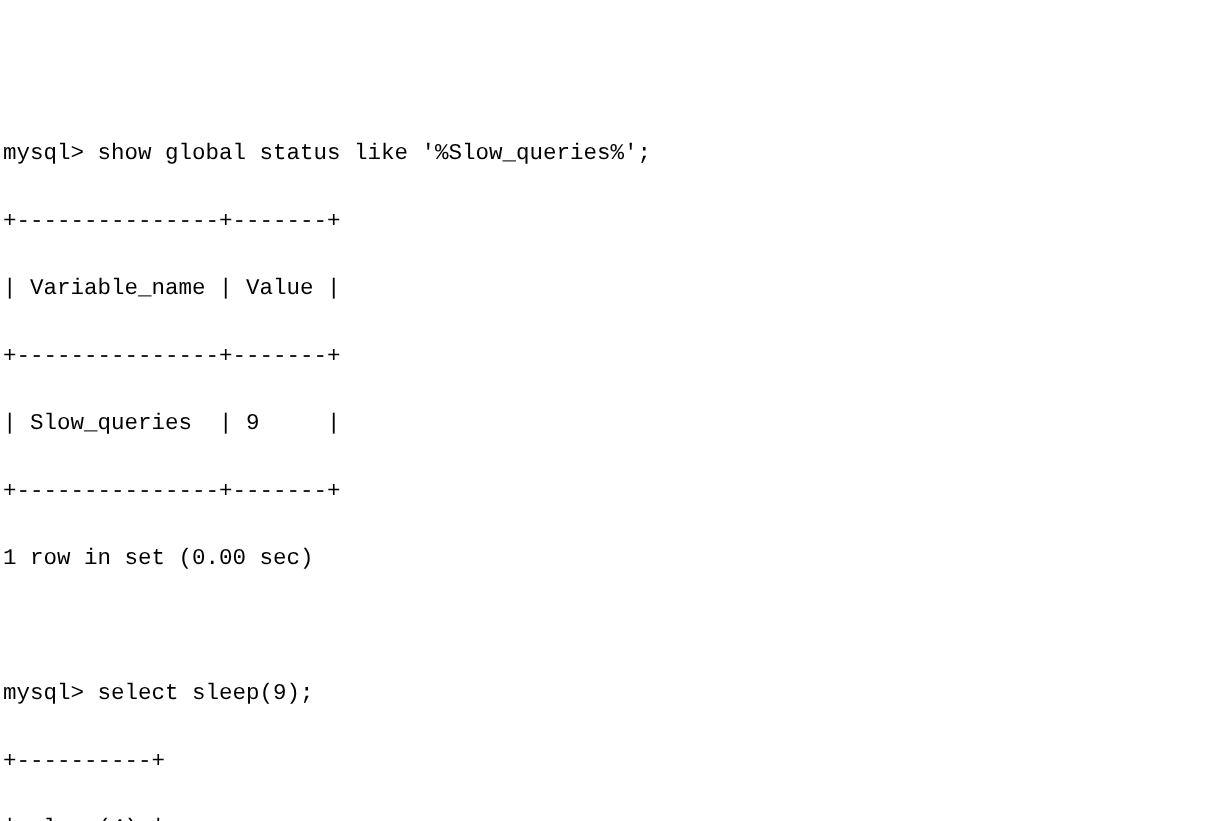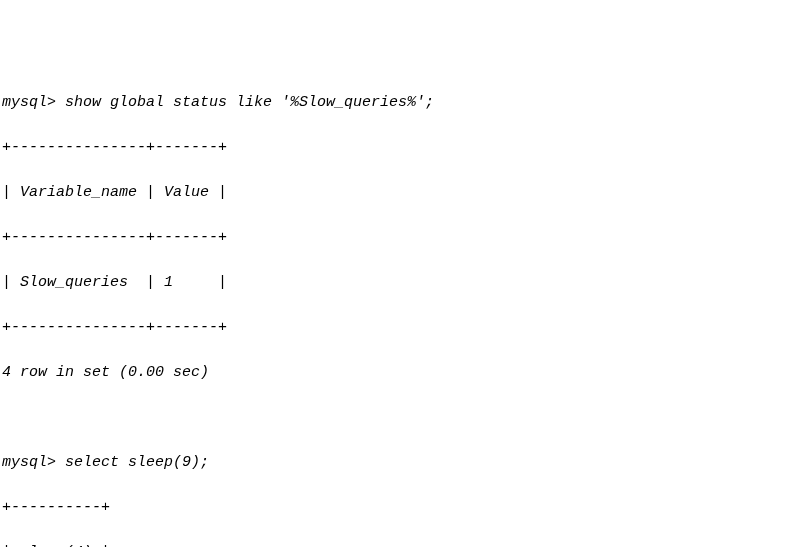--- a/index.html
+++ b/index.html
@@ -5,34 +5,34 @@
     body {
       font-family: "Menlo", "Consolas", "Courier New", monospace;
       font-size: 15px;
       line-height: 1.5;
       background: #fff;
       color: #000;
       margin: 0;
       padding: 2px;
       white-space: pre;
     }
-    .block { display: block; font-style: italic; }
+    .block { display: block; }
   </style>
 </head>
 <body>
 
 
 
 <span class="block"><span>mysql&gt; </span><span>show global status like '%Slow_queries%';</span></span>
 <span class="block">+---------------+-------+</span>
 <span class="block">| Variable_name | Value |</span>
 <span class="block">+---------------+-------+</span>
-<span class="block">| Slow_queries  | 1     |</span>
+<span class="block">| Slow_queries  | 9     |</span>
 <span class="block">+---------------+-------+</span>
-<span class="block">4 row in set (0.00 sec)</span>
+<span class="block">1 row in set (0.00 sec)</span>
 <span class="block"> </span>
 <span class="block"><span>mysql&gt; </span><span>select sleep(9);</span></span>
 <span class="block">+----------+</span>
 <span class="block">| sleep(4) |</span>
 
 
 
 
 
 

